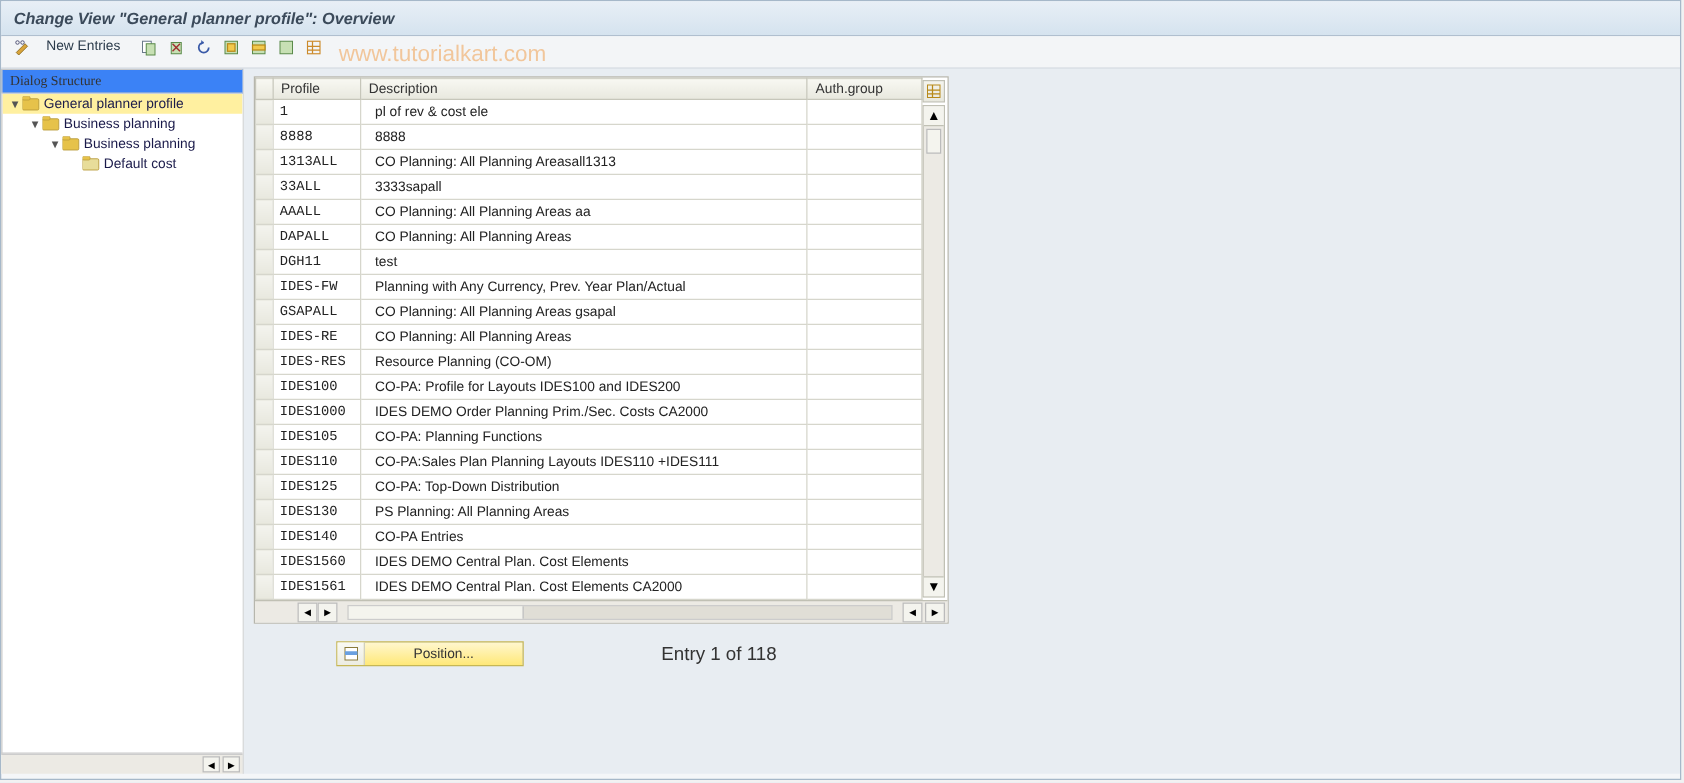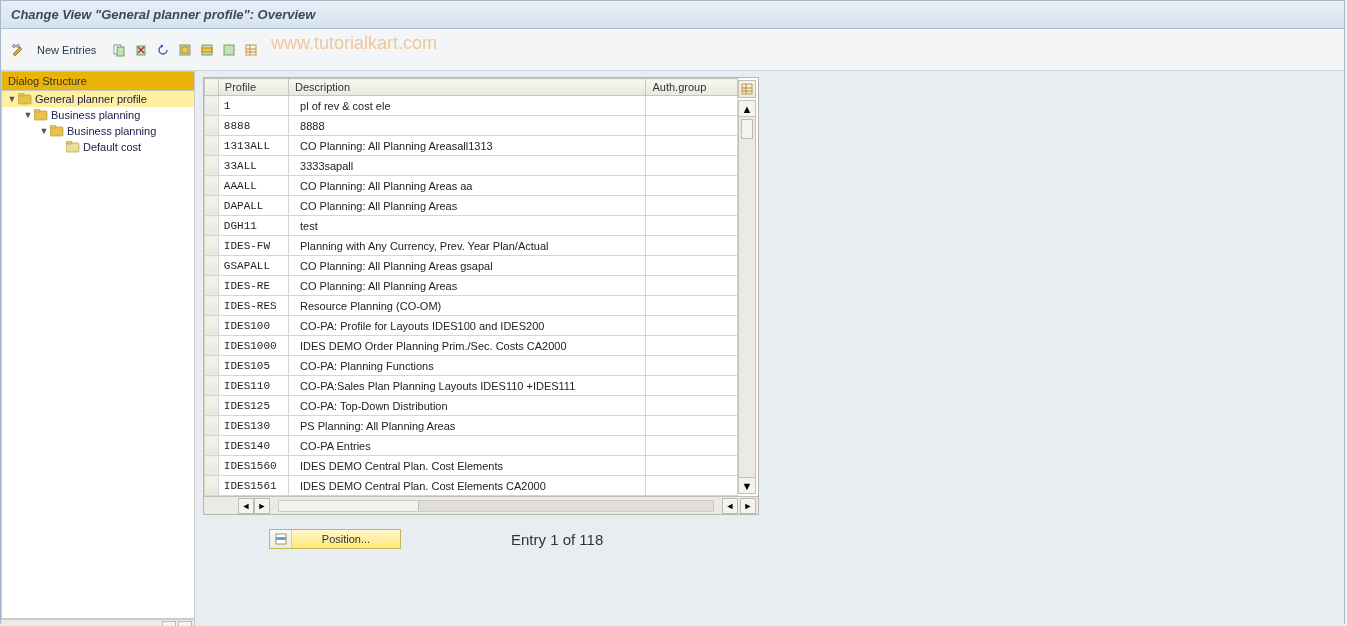--- a/index.html
+++ b/index.html
@@ -23,25 +23,25 @@
     background: linear-gradient(to bottom, #e8eff6 0%, #d5e3ef 100%);
     border-bottom: 1px solid #b0bfcf;
     height: 28px;
     padding: 6px 10px;
     font-size: 13px;
     font-style: italic;
     font-weight: bold;
     color: #3b4a5a;
   }
   .toolbar {
-    height: 42px;
+    height: 26px;
     background: #f3f5f7;
     border-bottom: 1px solid #d0d6dd;
     display: flex;
-    align-items: center;
+    align-items: flex-start;
     padding: 0 8px;
     gap: 4px;
     position: relative;
   }
   .toolbar .tb-btn {
     width: 18px; height: 18px;
     display:flex; align-items:center; justify-content:center;
     border: none; background: transparent;
     cursor: pointer;
   }
@@ -67,26 +67,27 @@
   }
   
   .left-panel {
     width: 194px;
     border-right: 1px solid #c9c9c9;
     background: #f4f6f8;
     display:flex;
     flex-direction:column;
   }
   .dialog-structure-header {
-    background: #eab308;
+    background: #3b82f6;
     border: 1px solid #c9c9c9;
     border-right:none;
     padding: 3px 6px;
     font-size: 11px;
     color: #333;
+    font-family: Liberation Serif, serif;
   }
   .tree {
     flex:1;
     background: #fff;
     border: 1px solid #c9c9c9;
     border-top:none;
     border-right:none;
     overflow: hidden;
     position: relative;
   }
@@ -205,21 +206,21 @@
     align-items:center;
     margin-top: 14px;
     gap: 110px;
     padding-left: 66px;
   }
   .position-btn {
     display:flex; align-items:center;
     background: linear-gradient(to bottom,#fff7cf,#ffe878);
     border:1px solid #c6b755;
     height: 20px;
-    width: 132px;
+    width: 150px;
     cursor:pointer;
     font-size:11px;
     color:#333;
   }
   .position-btn .icon-slot{
     width:22px;height:100%;
     background: linear-gradient(to bottom,#f9f9f3,#ecece2);
     border-right:1px solid #d0d0c0;
     display:flex;align-items:center;justify-content:center;
   }

